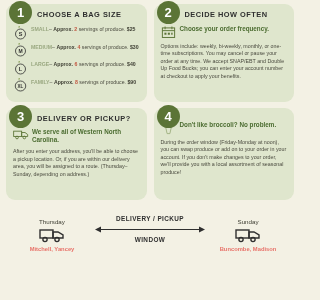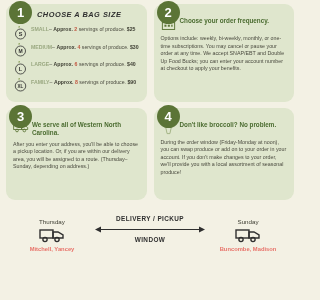--- a/index.html
+++ b/index.html
@@ -56,21 +56,20 @@
     z-index: 3;
   }
   .panel-head {
     margin: -6px 0 5px 24px;
     font-size: 7.4px;
     font-weight: bold;
     letter-spacing: 0.5px;
     color: #2f2f2f;
     text-transform: uppercase;
     line-height: 1.15;
-    font-style: italic;
   }
 
   
   .bag-row {
     display: flex;
     align-items: flex-start;
     margin-bottom: 2.5px;
   }
   .bag-icon {
     position: relative;
@@ -216,39 +215,41 @@
             <ellipse cx="15" cy="18" rx="10.5" ry="10" fill="none" stroke="#2f2f2f" stroke-width="1.6"></ellipse>
             <text x="15" y="22" font-size="9" font-weight="bold" text-anchor="middle" fill="#2f2f2f" font-family="Liberation Sans, sans-serif">XL</text>
           </svg>
         </span>
         <span class="bag-text"><span class="sz">FAMILY</span><span>–</span> <b>Approx.</b> <span class="num">8</span> <span>servings of produce.</span> <b>$90</b></span>
       </div>
     </div>
 
     <div class="panel panel-2">
       <div class="step-badge">2</div>
+      <div class="panel-head">DECIDE HOW OFTEN</div>
       <div class="sub-line">
         <span class="sub-ico">
           <svg width="15" height="14" viewBox="0 0 22 20">
             <rect x="2" y="4" width="18" height="14" fill="none" stroke="#5b7436" stroke-width="1.4"></rect>
             <line x1="2" y1="8" x2="20" y2="8" stroke="#5b7436" stroke-width="1.4"></line>
             <line x1="6" y1="2" x2="6" y2="6" stroke="#5b7436" stroke-width="1.4"></line>
             <line x1="16" y1="2" x2="16" y2="6" stroke="#5b7436" stroke-width="1.4"></line>
             <rect x="5" y="11" width="3" height="3" fill="#5b7436"></rect>
             <rect x="10" y="11" width="3" height="3" fill="#5b7436"></rect>
             <rect x="15" y="11" width="2" height="3" fill="#5b7436"></rect>
           </svg>
         </span>
         <span class="sub-txt">Choose your order frequency.</span>
       </div>
       <p class="body-txt">Options include: weekly, bi-weekly, monthly, or one-time subscriptions. You may cancel or pause your order at any time. We accept SNAP/EBT and Double Up Food Bucks; you can enter your account number at checkout to apply your benefits.</p>
     </div>
 
     <div class="panel panel-3">
       <div class="step-badge">3</div>
+      <div class="panel-head">DELIVERY OR PICKUP?</div>
       <div class="sub-line">
         <span class="sub-ico">
           <svg width="16" height="13" viewBox="0 0 24 16">
             <rect x="1" y="3" width="12" height="8" fill="none" stroke="#5b7436" stroke-width="1.3"></rect>
             <path d="M13 5 h5 l4 3 v3 h-9 z" fill="none" stroke="#5b7436" stroke-width="1.3"></path>
             <circle cx="6" cy="12.5" r="2" fill="none" stroke="#5b7436" stroke-width="1.3"></circle>
             <circle cx="17" cy="12.5" r="2" fill="none" stroke="#5b7436" stroke-width="1.3"></circle>
           </svg>
         </span>
         <span class="sub-txt">We serve all of Western North Carolina.</span>

